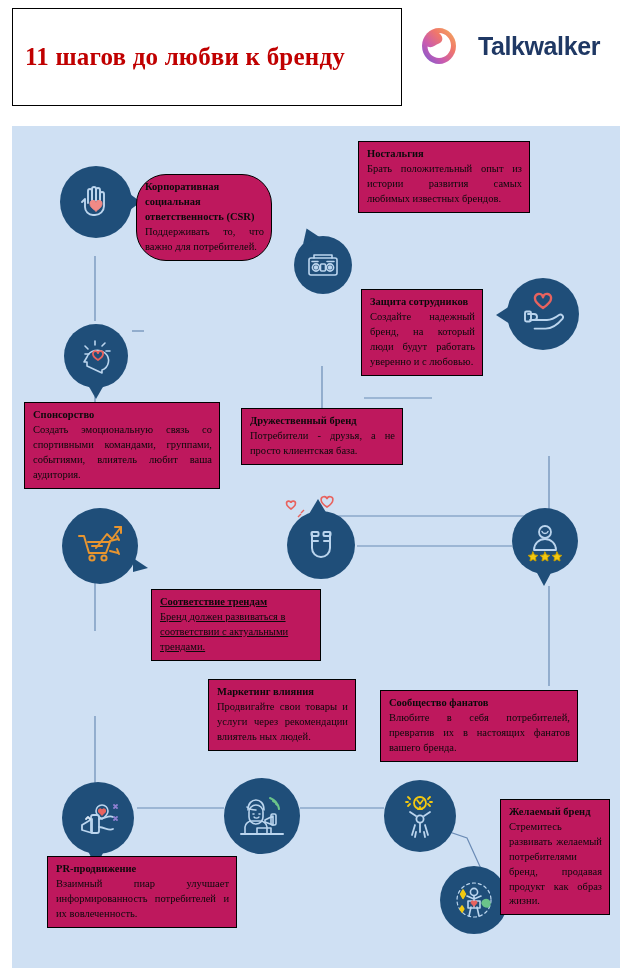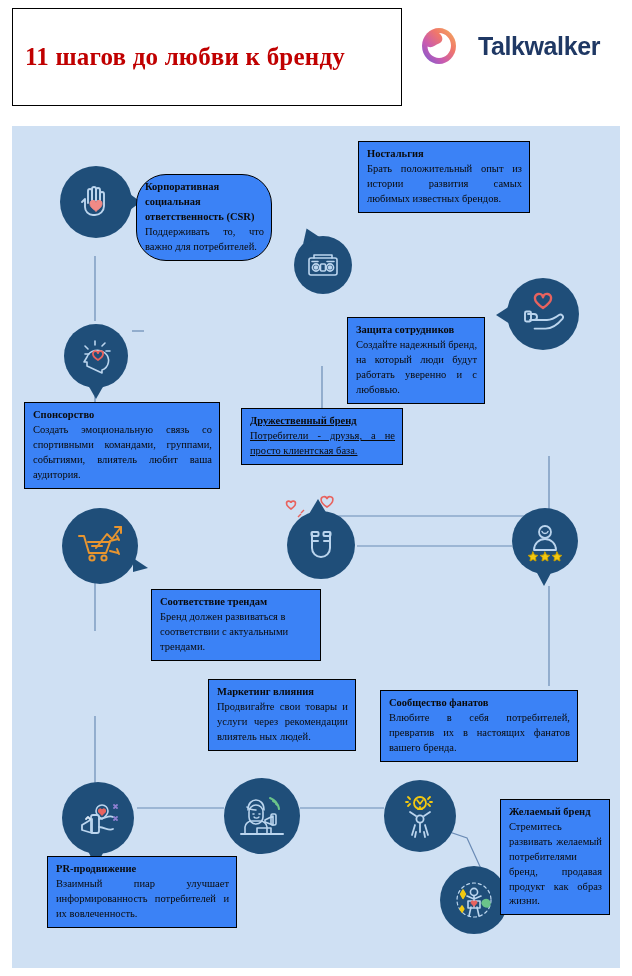--- a/index.html
+++ b/index.html
@@ -42,21 +42,21 @@
     position:absolute;border-radius:50%;
     background:#1F4E79;
     display:flex;align-items:center;justify-content:center;
   }
   .node .tail{
     position:absolute;width:0;height:0;border-style:solid;
   }
   .node svg{display:block;}
   
   .card{
-    position:absolute;background:#3b82f6;border:1px solid #000;
+    position:absolute;background:#be185d;border:1px solid #000;
     box-sizing:border-box;
     padding:5px 7px 5px 8px;
     font-size:10.5px;line-height:1.42;color:#0a0a0a;
     text-align:justify;
   }
   .card .hd{font-weight:bold;display:block;}
   .card .bd{display:block;}
   .card.left{text-align:left;}
 </style>
 </head>
@@ -290,36 +290,36 @@
   <div class="card" style="left:124px;top:48px;width:136px;border-radius:30px;">
     <span class="hd">Корпоративная социальная ответственность (CSR)</span>
     <span class="bd">Поддерживать то, что важно для потребителей.</span>
   </div>
 
   <div class="card" style="left:346px;top:15px;width:172px;">
     <span class="hd">Ностальгия</span>
     <span class="bd">Брать положительный опыт из истории развития самых любимых известных брендов.</span>
   </div>
 
-  <div class="card" style="left:335px;top:163px;width:138px;margin-top:28px;">
+  <div class="card" style="left:349px;top:163px;width:122px;">
     <span class="hd">Защита сотрудников</span>
     <span class="bd">Создайте надежный бренд, на который люди будут работать уверенно и с любовью.</span>
   </div>
 
   <div class="card" style="left:12px;top:276px;width:196px;">
     <span class="hd">Спонсорство</span>
     <span class="bd">Создать эмоциональную связь со спортивными командами, группами, событиями, влиятель любит ваша аудитория.</span>
   </div>
 
-  <div class="card" style="left:229px;top:282px;width:162px;text-decoration:underline;">
+  <div class="card" style="left:229px;top:282px;width:162px;">
     <span class="hd">Дружественный бренд</span>
     <span class="bd">Потребители - друзья, а не просто клиентская база.</span>
   </div>
 
-  <div class="card left" style="left:139px;top:463px;width:170px;">
+  <div class="card left" style="left:139px;top:463px;width:170px;text-decoration:underline;">
     <span class="hd">Соответствие трендам</span>
     <span class="bd">Бренд должен развиваться в соответствии с актуальными трендами.</span>
   </div>
 
 
   <div class="card" style="left:196px;top:553px;width:148px;">
     <span class="hd">Маркетинг влияния</span>
     <span class="bd">Продвигайте свои товары и услуги через рекомендации влиятель ных людей.</span>
   </div>
 

